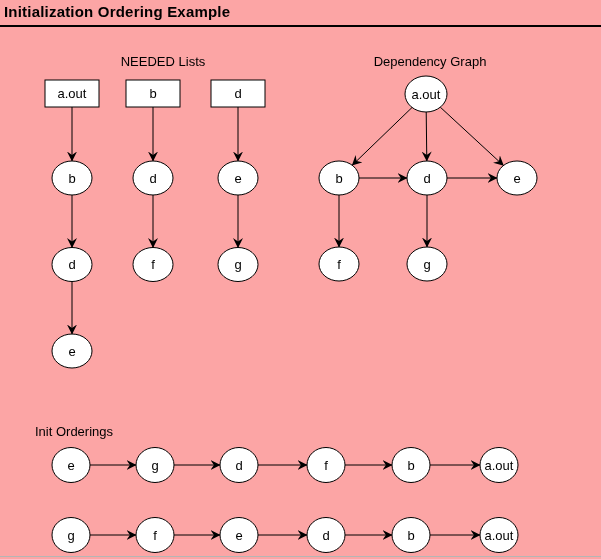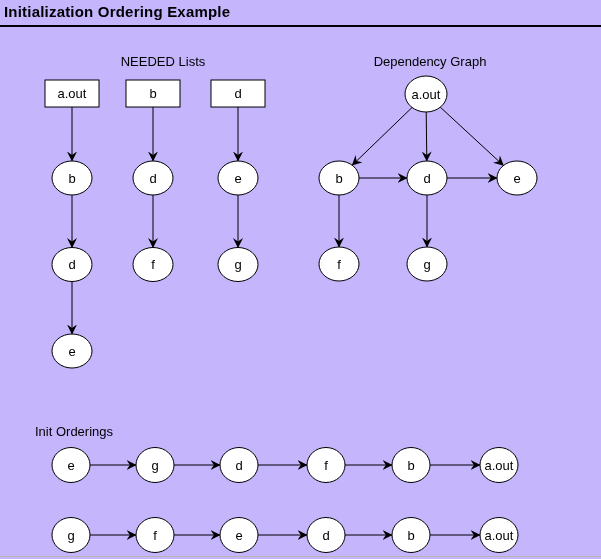--- a/index.html
+++ b/index.html
@@ -1,20 +1,20 @@
 <!DOCTYPE html>
 <html><head>
 <meta charset="utf-8">
 <style>
   html, body { margin: 0; padding: 0; background: #ffffff; }
   .page {
     position: relative;
     width: 601px;
     height: 559px;
-    background: #c4b5fd;
+    background: #fca5a5;
     font-family: "Liberation Sans", sans-serif;
     overflow: hidden;
   }
   .doc-title {
     position: absolute;
     left: 4px;
     top: 3px;
     font-size: 15px;
     font-weight: bold;
     color: #000;

